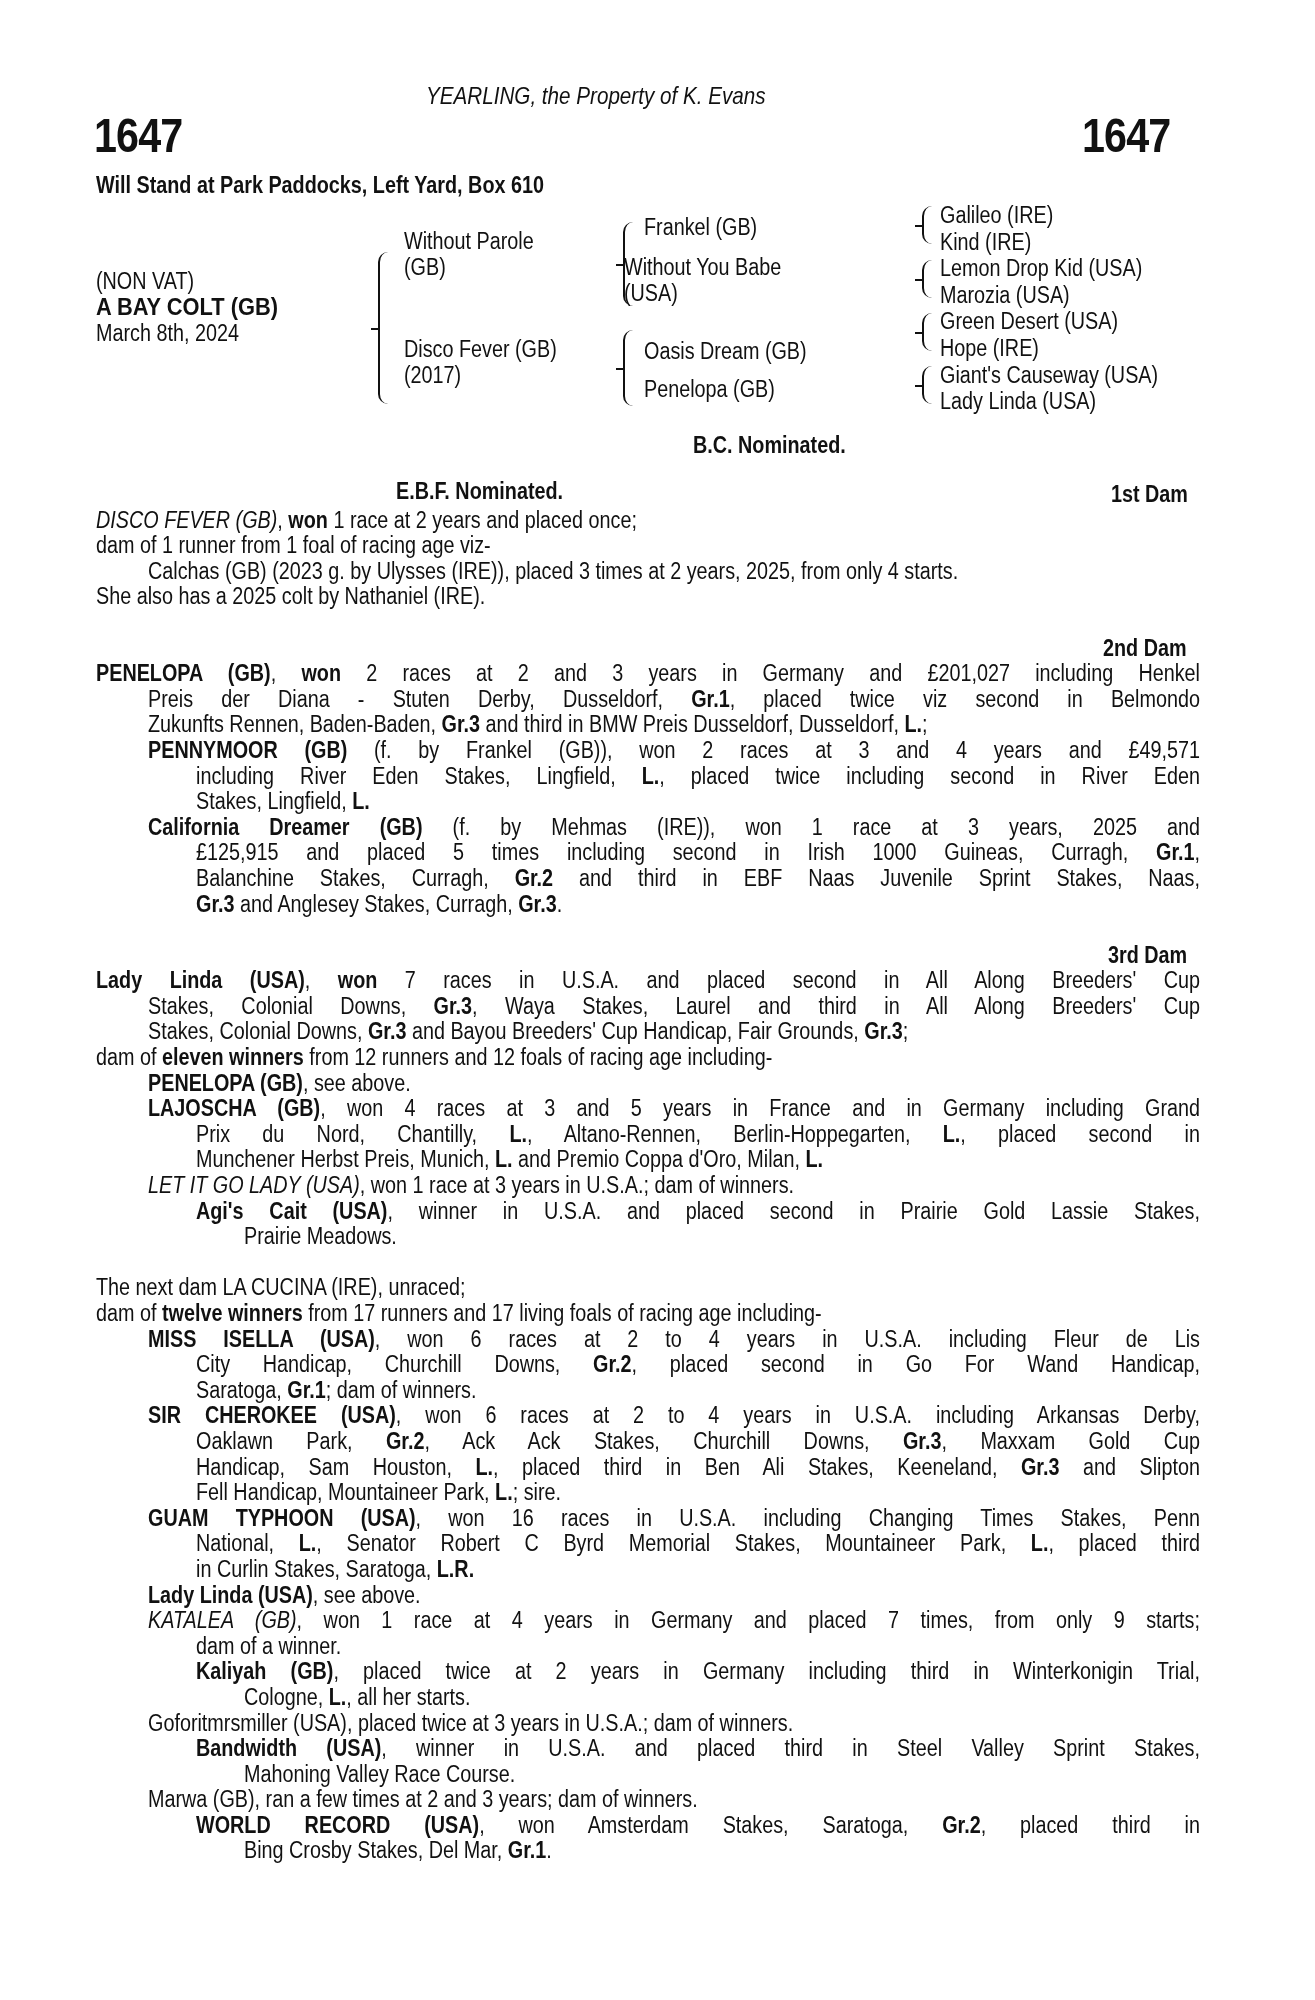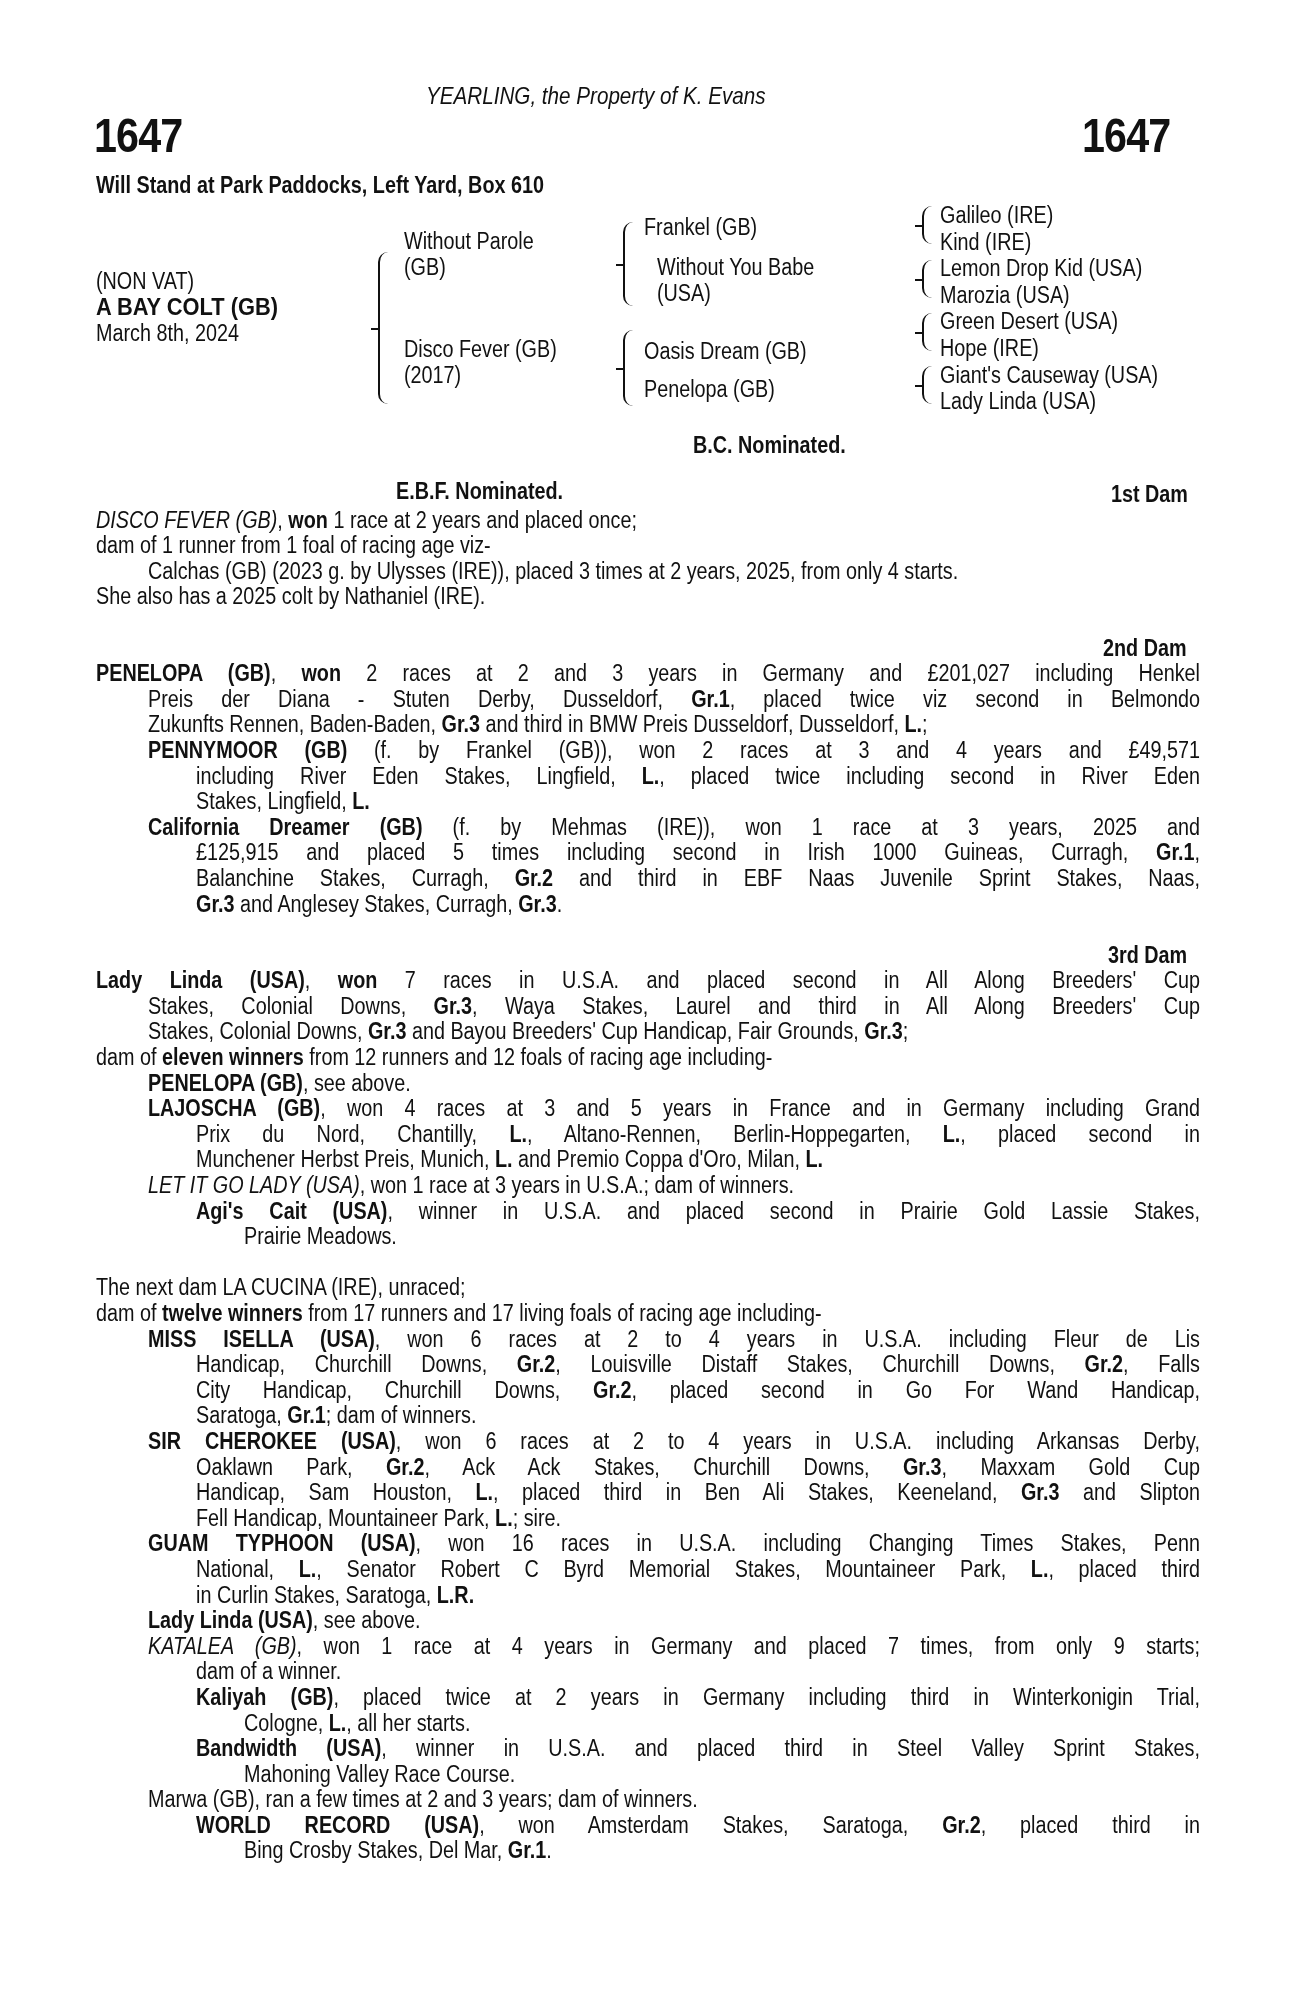--- a/index.html
+++ b/index.html
@@ -58,21 +58,21 @@
     <div><span class="narrow">Disco Fever (GB)</span></div>
     <div><span class="narrow">(2017)</span></div>
   </div>
 
   <div class="brace" style="left:623px; top:222px; height:84px;"></div>
   <div class="brace" style="left:623px; top:330px; height:76px;"></div>
 
   <div class="abs ped" style="left:644px; top:214px;">
     <span class="narrow">Frankel (GB)</span>
   </div>
-  <div class="abs ped" style="left:657px; top:254px;">
+  <div class="abs ped" style="left:624px; top:254px;">
     <div><span class="narrow">Without You Babe</span></div>
     <div><span class="narrow">(USA)</span></div>
   </div>
   <div class="abs ped" style="left:644px; top:338px;">
     <span class="narrow">Oasis Dream (GB)</span>
   </div>
   <div class="abs ped" style="left:644px; top:376px;">
     <span class="narrow">Penelopa (GB)</span>
   </div>
 
@@ -135,34 +135,34 @@
       <div class="line in2"><div class="inner" style="white-space: nowrap; width: 1167.44px;"><span>Munchener Herbst Preis, Munich, </span><span class="b">L.</span><span> and Premio Coppa d'Oro, Milan, </span><span class="b">L.</span></div></div>
       <div class="line in1"><div class="inner" style="white-space: nowrap; width: 1223.26px;"><span class="i">LET IT GO LADY (USA)</span><span>, won 1 race at 3 years in U.S.A.; dam of winners.</span></div></div>
       <div class="line in2"><div class="inner just" style="white-space: normal; width: 1167.44px;"><span class="b">Agi's Cait (USA)</span><span>, winner in U.S.A. and placed second in Prairie Gold Lassie Stakes,</span></div></div>
       <div class="line in3"><div class="inner" style="white-space: nowrap; width: 1111.63px;"><span>Prairie Meadows.</span></div></div>
     </div>
     <div>
       <div class="gap"></div>
       <div class="line in0"><div class="inner" style="white-space: nowrap; width: 1283.72px;"><span>The next dam LA CUCINA (IRE), unraced;</span></div></div>
       <div class="line in0"><div class="inner" style="white-space: nowrap; width: 1283.72px;"><span>dam of </span><span class="b">twelve winners</span><span> from 17 runners and 17 living foals of racing age including-</span></div></div>
       <div class="line in1"><div class="inner just" style="white-space: normal; width: 1223.26px;"><span class="b">MISS ISELLA (USA)</span><span>, won 6 races at 2 to 4 years in U.S.A. including Fleur de Lis</span></div></div>
-      <div class="line in2"><div class="inner just" style="white-space: normal; width: 1167.44px;"><span>Handicap, Churchill Downs, </span><span class="b">Gr.2</span><span>, Louisville Distaff Stakes, Churchill Downs, </span><span class="b">Gr.2</span><span>, Falls</span></div></div>
       <div class="line in2"><div class="inner just" style="white-space: normal; width: 1167.44px;"><span>City Handicap, Churchill Downs, </span><span class="b">Gr.2</span><span>, placed second in Go For Wand Handicap,</span></div></div>
       <div class="line in2"><div class="inner" style="white-space: nowrap; width: 1167.44px;"><span>Saratoga, </span><span class="b">Gr.1</span><span>; dam of winners.</span></div></div>
       <div class="line in1"><div class="inner just" style="white-space: normal; width: 1223.26px;"><span class="b">SIR CHEROKEE (USA)</span><span>, won 6 races at 2 to 4 years in U.S.A. including Arkansas Derby,</span></div></div>
       <div class="line in2"><div class="inner just" style="white-space: normal; width: 1167.44px;"><span>Oaklawn Park, </span><span class="b">Gr.2</span><span>, Ack Ack Stakes, Churchill Downs, </span><span class="b">Gr.3</span><span>, Maxxam Gold Cup</span></div></div>
       <div class="line in2"><div class="inner just" style="white-space: normal; width: 1167.44px;"><span>Handicap, Sam Houston, </span><span class="b">L.</span><span>, placed third in Ben Ali Stakes, Keeneland, </span><span class="b">Gr.3</span><span> and Slipton</span></div></div>
       <div class="line in2"><div class="inner" style="white-space: nowrap; width: 1167.44px;"><span>Fell Handicap, Mountaineer Park, </span><span class="b">L.</span><span>; sire.</span></div></div>
       <div class="line in1"><div class="inner just" style="white-space: normal; width: 1223.26px;"><span class="b">GUAM TYPHOON (USA)</span><span>, won 16 races in U.S.A. including Changing Times Stakes, Penn</span></div></div>
       <div class="line in2"><div class="inner just" style="white-space: normal; width: 1167.44px;"><span>National, </span><span class="b">L.</span><span>, Senator Robert C Byrd Memorial Stakes, Mountaineer Park, </span><span class="b">L.</span><span>, placed third</span></div></div>
       <div class="line in2"><div class="inner" style="white-space: nowrap; width: 1167.44px;"><span>in Curlin Stakes, Saratoga, </span><span class="b">L.R.</span></div></div>
       <div class="line in1"><div class="inner" style="white-space: nowrap; width: 1223.26px;"><span class="b">Lady Linda (USA)</span><span>, see above.</span></div></div>
       <div class="line in1"><div class="inner just" style="white-space: normal; width: 1223.26px;"><span class="i">KATALEA (GB)</span><span>, won 1 race at 4 years in Germany and placed 7 times, from only 9 starts;</span></div></div>
       <div class="line in2"><div class="inner" style="white-space: nowrap; width: 1167.44px;"><span>dam of a winner.</span></div></div>
       <div class="line in2"><div class="inner just" style="white-space: normal; width: 1167.44px;"><span class="b">Kaliyah (GB)</span><span>, placed twice at 2 years in Germany including third in Winterkonigin Trial,</span></div></div>
       <div class="line in3"><div class="inner" style="white-space: nowrap; width: 1111.63px;"><span>Cologne, </span><span class="b">L.</span><span>, all her starts.</span></div></div>
+      <div class="line in1"><div class="inner" style="white-space: nowrap; width: 1223.26px;"><span>Goforitmrsmiller (USA), placed twice at 3 years in U.S.A.; dam of winners.</span></div></div>
       <div class="line in2"><div class="inner just" style="white-space: normal; width: 1167.44px;"><span class="b">Bandwidth (USA)</span><span>, winner in U.S.A. and placed third in Steel Valley Sprint Stakes,</span></div></div>
       <div class="line in3"><div class="inner" style="white-space: nowrap; width: 1111.63px;"><span>Mahoning Valley Race Course.</span></div></div>
       <div class="line in1"><div class="inner" style="white-space: nowrap; width: 1223.26px;"><span>Marwa (GB), ran a few times at 2 and 3 years; dam of winners.</span></div></div>
       <div class="line in2"><div class="inner just" style="white-space: normal; width: 1167.44px;"><span class="b">WORLD RECORD (USA)</span><span>, won Amsterdam Stakes, Saratoga, </span><span class="b">Gr.2</span><span>, placed third in</span></div></div>
       <div class="line in3"><div class="inner" style="white-space: nowrap; width: 1111.63px;"><span>Bing Crosby Stakes, Del Mar, </span><span class="b">Gr.1</span><span>.</span></div></div>
     </div>
   </div>
 
 </body></html>

